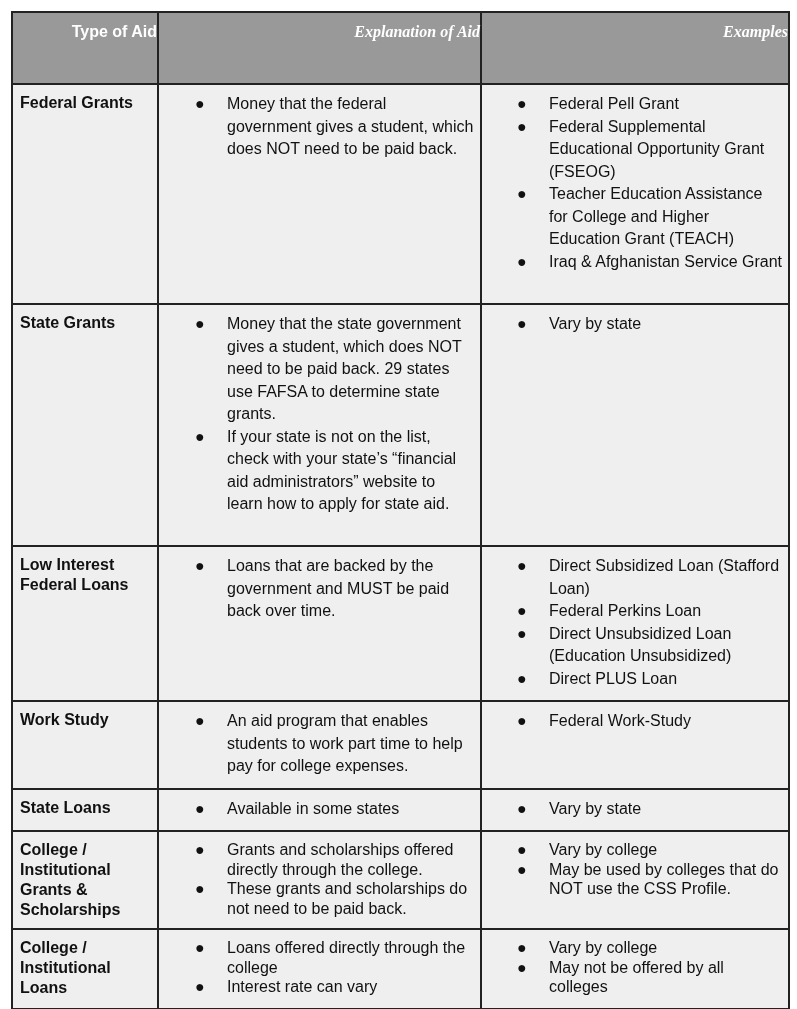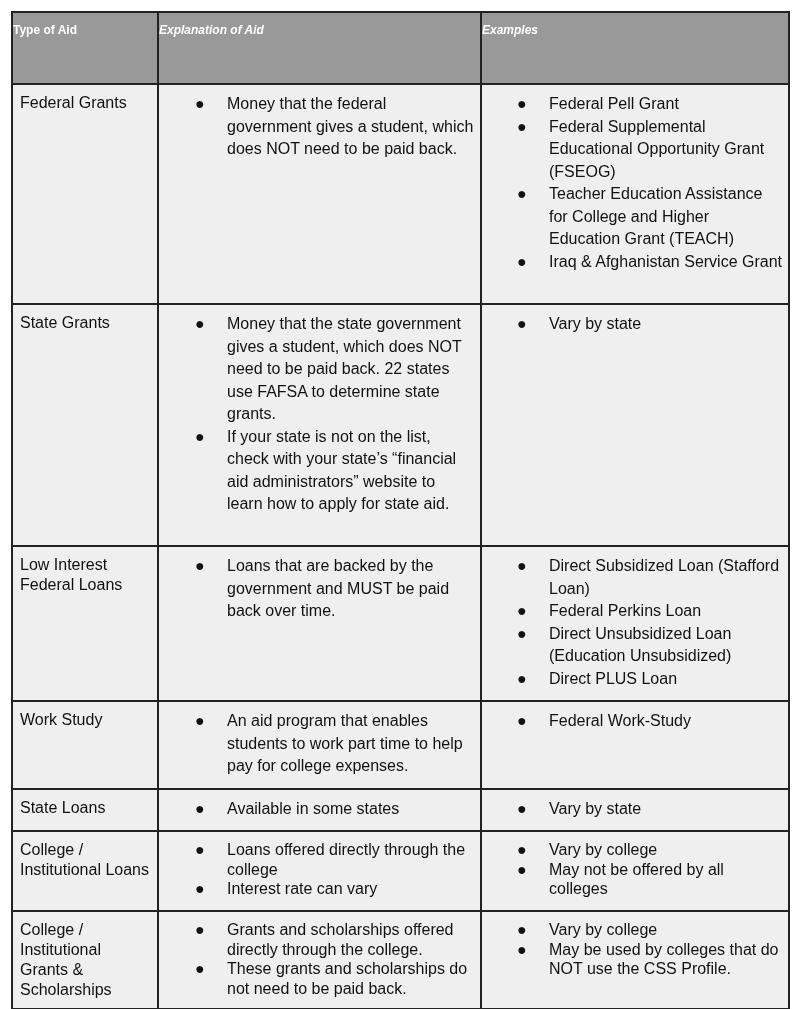--- a/index.html
+++ b/index.html
@@ -2,25 +2,25 @@
 <html><head>
 <meta charset="utf-8">
 <style>
   html, body { margin: 0; padding: 0; background: #ffffff; }
   body { width: 797px; height: 1009px; position: relative; overflow: hidden;
          font-family: "Liberation Sans", sans-serif; color: #111; }
   table.aid { position: absolute; left: 11px; top: 11px; width: 777px;
               border-collapse: collapse; table-layout: fixed; }
   table.aid td, table.aid th { border: 2px solid #222; vertical-align: top; padding: 0; }
   col.c1 { width: 146px; } col.c2 { width: 323px; } col.c3 { width: 308px; }
-  th { background: #999999; color: #ffffff; font-weight: bold; font-size: 12px;
-       height: 60px; text-align: left; padding-top: 10px !important; }
-  th.it { font-style: italic; }
+  th { background: #999999; color: #ffffff; font-weight: bold; font-size: 16px;
+       height: 60px; text-align: right; padding-top: 10px !important; }
+  th.it { font-style: italic; font-family: Liberation Serif, serif; }
   td { background: #efefef; font-size: 16px; line-height: 22.5px; }
-  td.type { font-weight: normal; padding: 8px 6px 0 7px !important; line-height: 20px; }
+  td.type { font-weight: bold; padding: 8px 6px 0 7px !important; line-height: 20px; }
   ul { list-style: none; margin: 0; padding: 8px 6px 10px 0; }
   td.expl ul { padding-left: 36px; }
   td.ex ul { padding-left: 35px; }
   li { position: relative; padding-left: 32px; }
   li .dot { position: absolute; left: 0; top: 0; }
   tr.compact td { line-height: 19.5px; }
   tr.compact td.type { line-height: 20px; }
 </style>
 </head>
 <body>
@@ -52,21 +52,21 @@
             <li><span class="dot">●</span><span>Federal Supplemental Educational Opportunity Grant (FSEOG)</span></li>
             <li><span class="dot">●</span><span>Teacher Education Assistance for College and Higher Education Grant (TEACH)</span></li>
             <li><span class="dot">●</span><span>Iraq &amp; Afghanistan Service Grant</span></li>
           </ul>
         </td>
       </tr>
       <tr style="height: 242px;">
         <td class="type">State Grants</td>
         <td class="expl">
           <ul>
-            <li><span class="dot">●</span><span>Money that the state government gives a student, which does NOT need to be paid back. 22 states use FAFSA to determine state grants.</span></li>
+            <li><span class="dot">●</span><span>Money that the state government gives a student, which does NOT need to be paid back. 29 states use FAFSA to determine state grants.</span></li>
             <li><span class="dot">●</span><span>If your state is not on the list, check with your state’s “financial aid administrators” website to learn how to apply for state aid.</span></li>
           </ul>
         </td>
         <td class="ex">
           <ul>
             <li><span class="dot">●</span><span>Vary by state</span></li>
           </ul>
         </td>
       </tr>
       <tr style="height: 155px; margin-top: 34px;">
@@ -104,44 +104,44 @@
           <ul>
             <li><span class="dot">●</span><span>Available in some states</span></li>
           </ul>
         </td>
         <td class="ex">
           <ul>
             <li><span class="dot">●</span><span>Vary by state</span></li>
           </ul>
         </td>
       </tr>
+      <tr class="compact" style="height: 98px;">
+        <td class="type">College / Institutional Grants &amp; Scholarships</td>
+        <td class="expl">
+          <ul>
+            <li><span class="dot">●</span><span>Grants and scholarships offered directly through the college.</span></li>
+            <li><span class="dot">●</span><span>These grants and scholarships do not need to be paid back.</span></li>
+          </ul>
+        </td>
+        <td class="ex">
+          <ul>
+            <li><span class="dot">●</span><span>Vary by college</span></li>
+            <li><span class="dot">●</span><span>May be used by colleges that do NOT use the CSS Profile.</span></li>
+          </ul>
+        </td>
+      </tr>
       <tr class="compact" style="height: 80px;">
         <td class="type">College / Institutional Loans</td>
         <td class="expl">
           <ul>
             <li><span class="dot">●</span><span>Loans offered directly through the college</span></li>
             <li><span class="dot">●</span><span>Interest rate can vary</span></li>
           </ul>
         </td>
         <td class="ex">
           <ul>
             <li><span class="dot">●</span><span>Vary by college</span></li>
             <li><span class="dot">●</span><span>May not be offered by all colleges</span></li>
           </ul>
         </td>
       </tr>
-      <tr class="compact" style="height: 98px;">
-        <td class="type">College / Institutional Grants &amp; Scholarships</td>
-        <td class="expl">
-          <ul>
-            <li><span class="dot">●</span><span>Grants and scholarships offered directly through the college.</span></li>
-            <li><span class="dot">●</span><span>These grants and scholarships do not need to be paid back.</span></li>
-          </ul>
-        </td>
-        <td class="ex">
-          <ul>
-            <li><span class="dot">●</span><span>Vary by college</span></li>
-            <li><span class="dot">●</span><span>May be used by colleges that do NOT use the CSS Profile.</span></li>
-          </ul>
-        </td>
-      </tr>
     </tbody>
 </table>
 
 </body></html>

